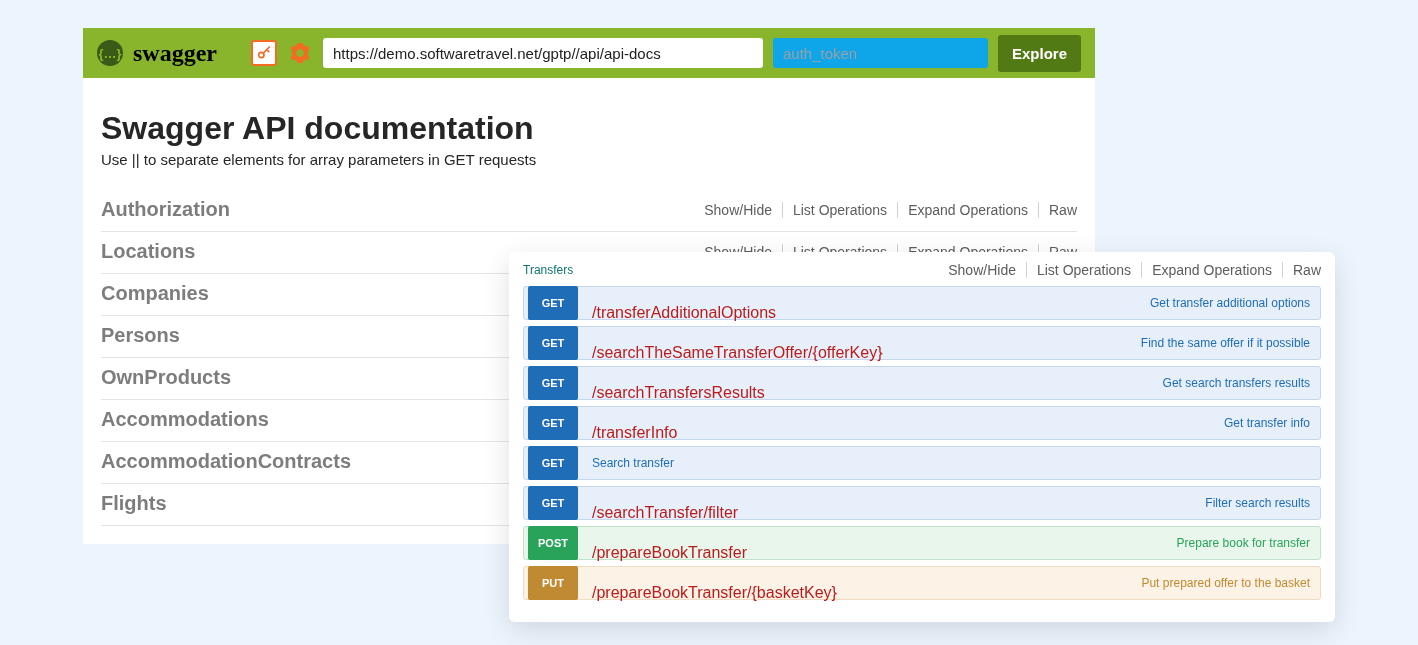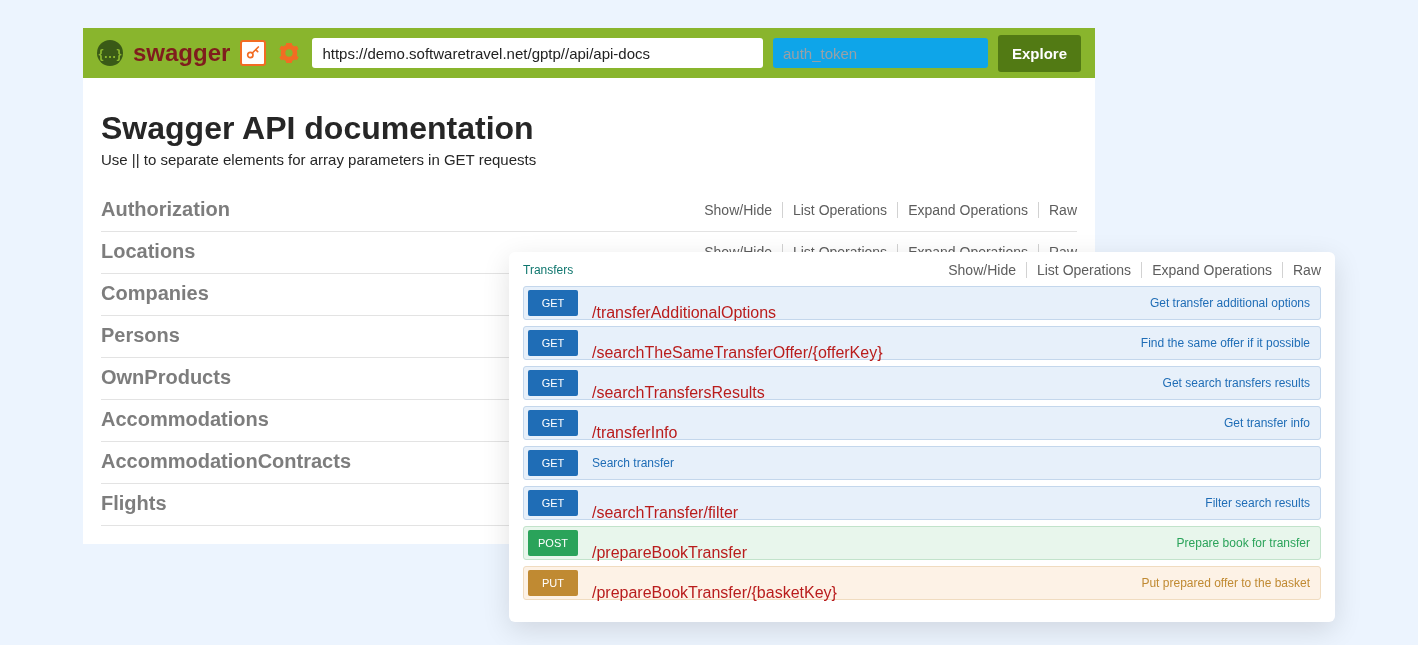--- a/index.html
+++ b/index.html
@@ -32,24 +32,25 @@
     border-radius: 50%;
     background: #3a5a17;
     color: #89b52d;
     display: flex;
     align-items: center;
     justify-content: center;
     font-weight: 700;
     font-size: 13px;
   }
   .logo-text {
-    color: #7f1d1d;
+    color: #000000;
     font-weight: 700;
     font-size: 24px;
-    margin-right: 0;
+    margin-right: 24px;
+    font-family: Liberation Serif, serif;
   }
   .icon-key {
     width: 26px;
     height: 26px;
     background: #fff;
     border: 2px solid #f26c23;
     border-radius: 3px;
     display: flex;
     align-items: center;
     justify-content: center;
@@ -179,25 +180,25 @@
     height: 34px;
     padding: 0 10px 0 4px;
     gap: 14px;
   }
   .op-row.get  { background: #e7f0fa; border-color: #c4d7ec; }
   .op-row.post { background: #e8f6ec; border-color: #c2e3cb; }
   .op-row.put  { background: #fdf2e6; border-color: #f0dcc0; }
 
   .method-badge {
     width: 50px;
-    height: 26px;
+    height: 34px;
     border-radius: 2px;
     color: #fff;
     font-size: 11px;
-    font-weight: 400;
+    font-weight: 700;
     display: flex;
     align-items: center;
     justify-content: center;
     flex-shrink: 0;
   }
   .method-badge.get  { background: #1f6db6; }
   .method-badge.post { background: #2aa35a; }
   .method-badge.put  { background: #c08a32; }
 
   .op-path {

